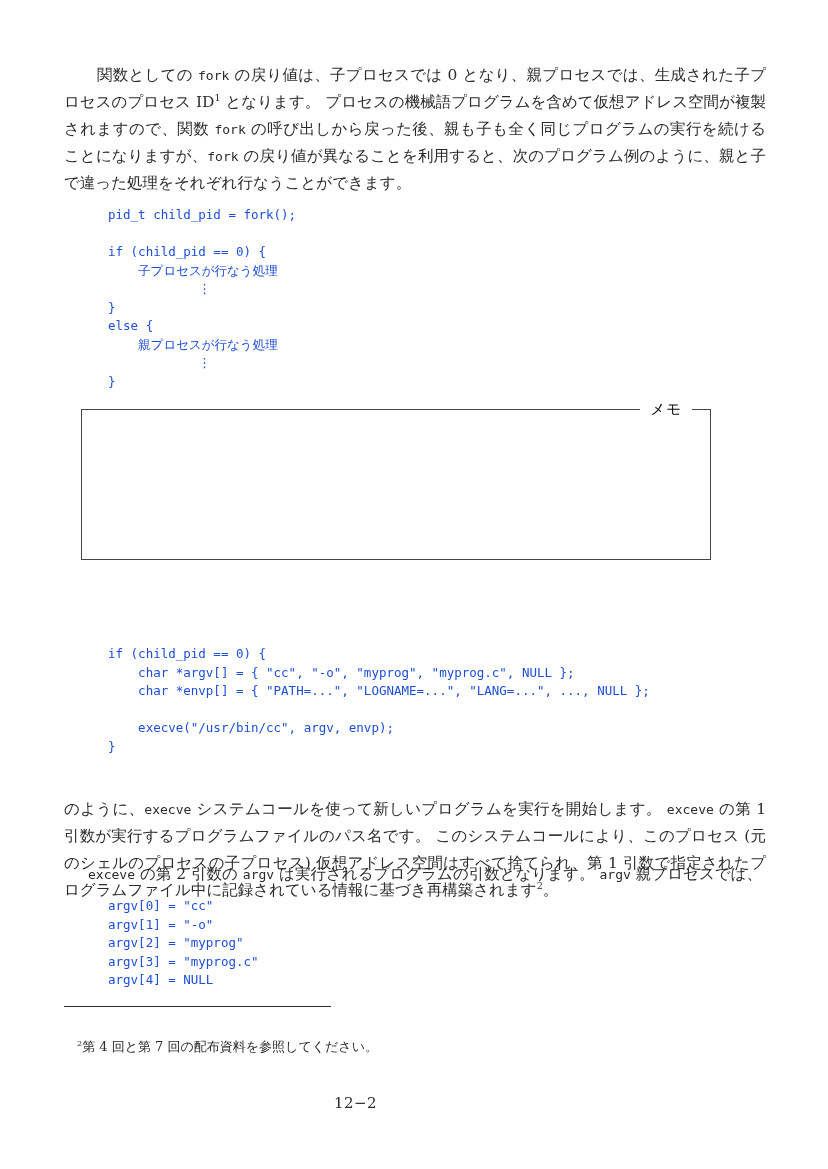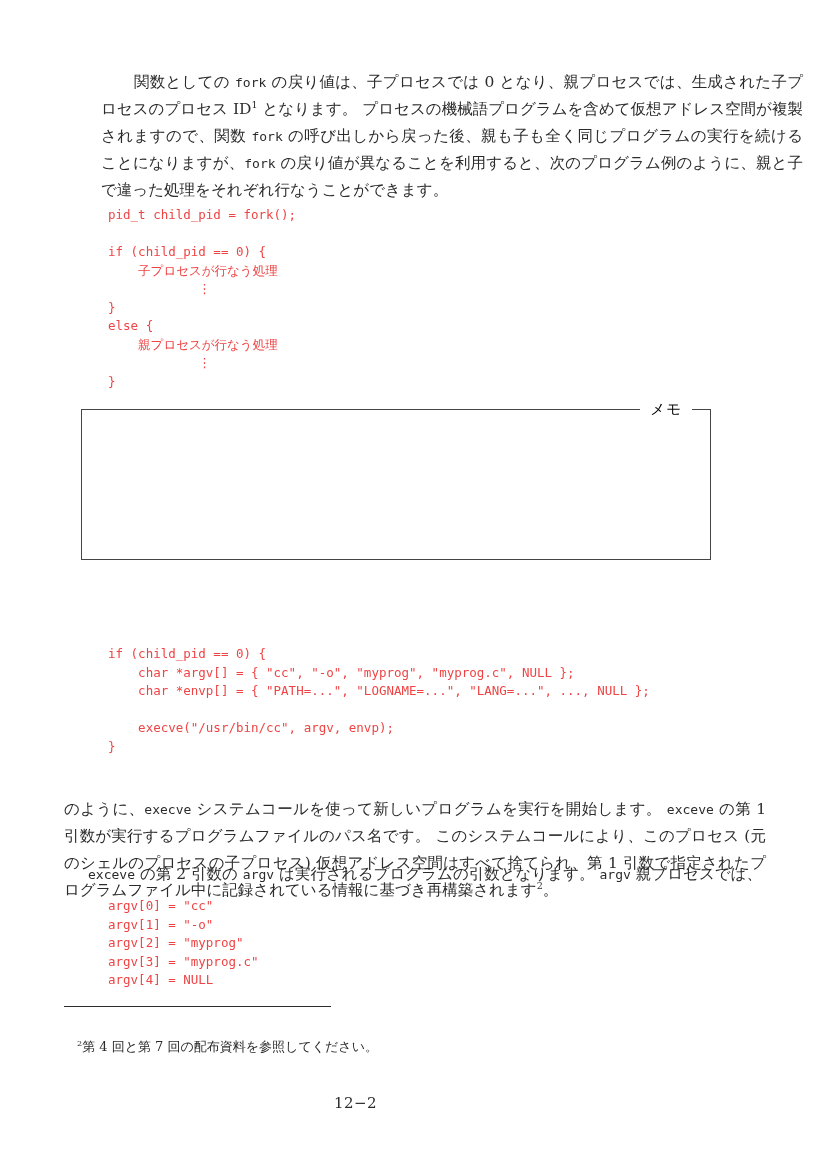--- a/index.html
+++ b/index.html
@@ -18,33 +18,33 @@
   }
   .para {
     position: absolute;
     left: 64px;
     width: 702px;
     margin: 0;
     font-size: 15.5px;
     line-height: 27px;
     text-align: justify;
   }
-  .para-p1   { top: 69px;  text-indent: 33px; margin-left: 37px; }
+  .para-p1   { top: 62px;  text-indent: 33px; }
   .para-p2   { top: 577px; text-indent: 17px; }
   .para-p3   { top: 796px; }
   .para-p4   { top: 861px; text-indent: 24px; }
   .code {
     position: absolute;
     left: 108px;
     margin: 0;
     font-family: "DejaVu Sans Mono", "Liberation Mono", monospace;
     font-size: 12.5px;
     line-height: 18.5px;
     white-space: pre;
-    color: #ef4444;
+    color: #1d4ed8;
   }
   .code-1 { top: 206px; }
   .code-2 { top: 645px; }
   .code-3 { top: 897px; }
   .run-code {
     font-family: "DejaVu Sans Mono", "Liberation Mono", monospace;
     font-size: 0.84em;
   }
   .run-sup {
     vertical-align: super;

